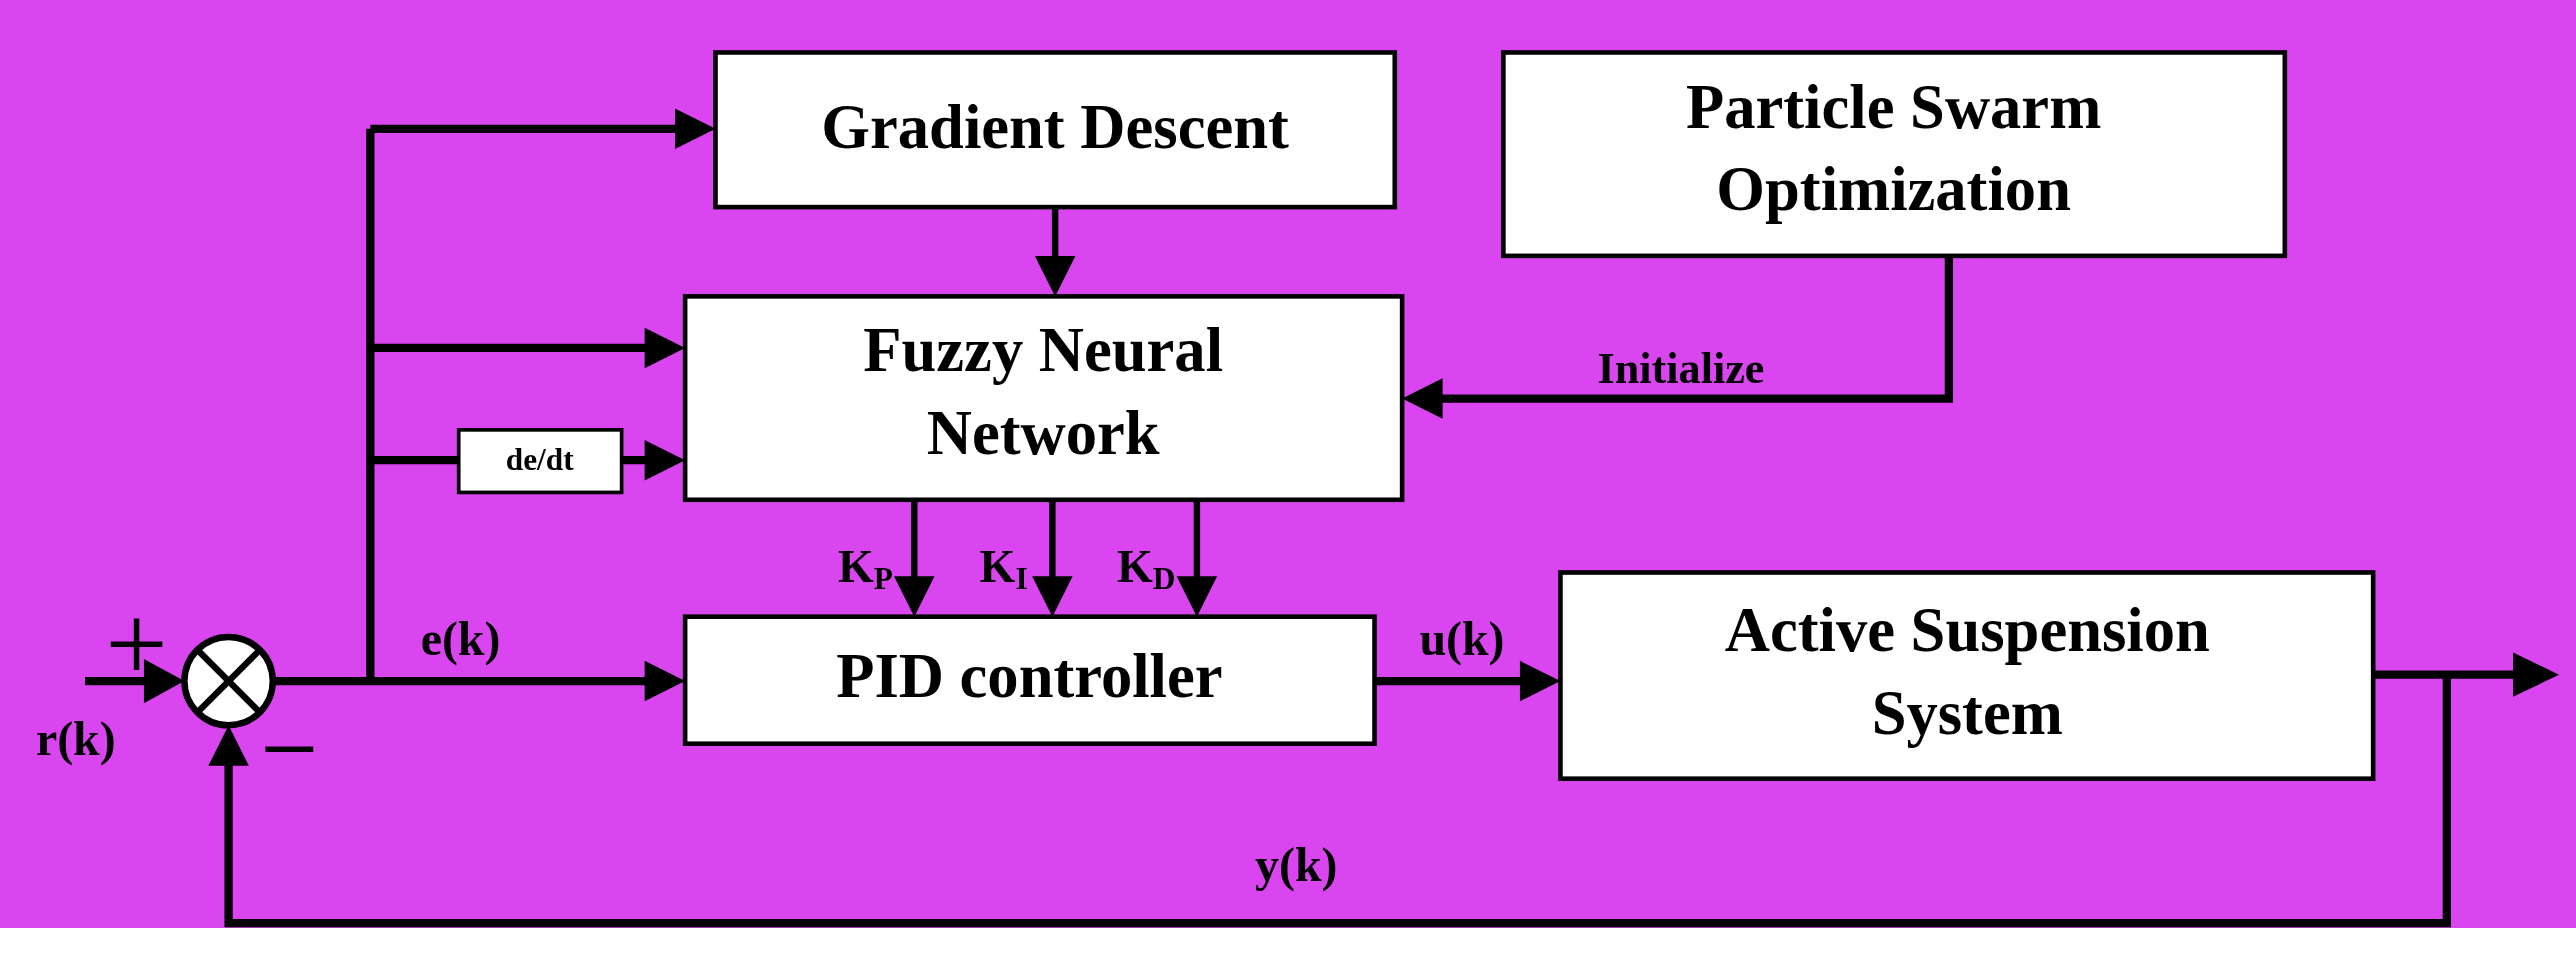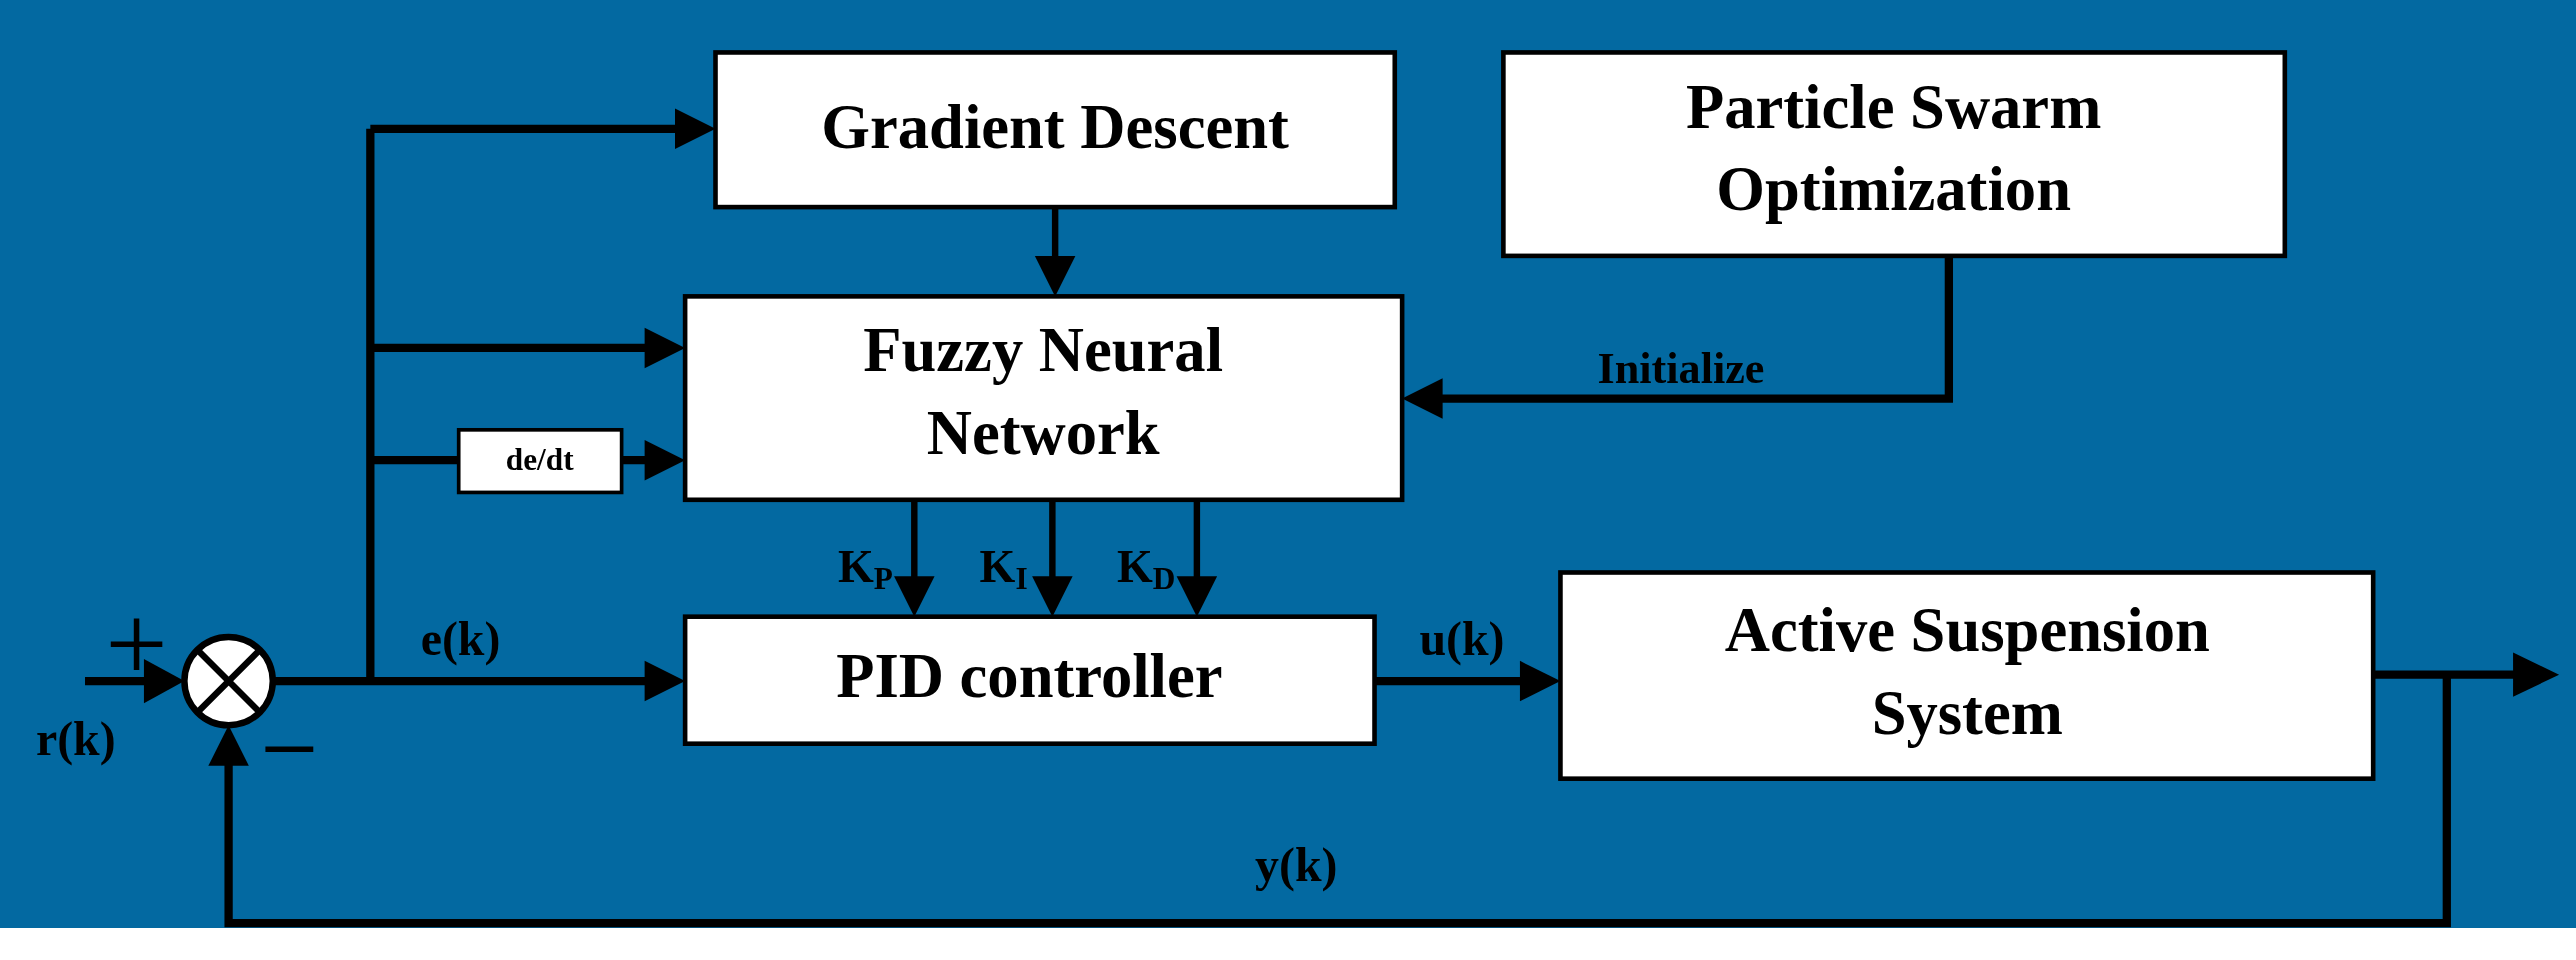--- a/index.html
+++ b/index.html
@@ -11,21 +11,21 @@
   body {
     width: 2576px;
     height: 960px;
     overflow: hidden;
     font-family: "Liberation Serif", "DejaVu Serif", serif;
   }
   #diagram-root {
     position: relative;
     width: 2576px;
     height: 928px;
-    background: #0369a1;
+    background: #d946ef;
   }
   svg.diagram {
     display: block;
     width: 2576px;
     height: 960px;
   }
   .blk-rect {
     fill: #ffffff;
     stroke: #000000;
     stroke-width: 5;

